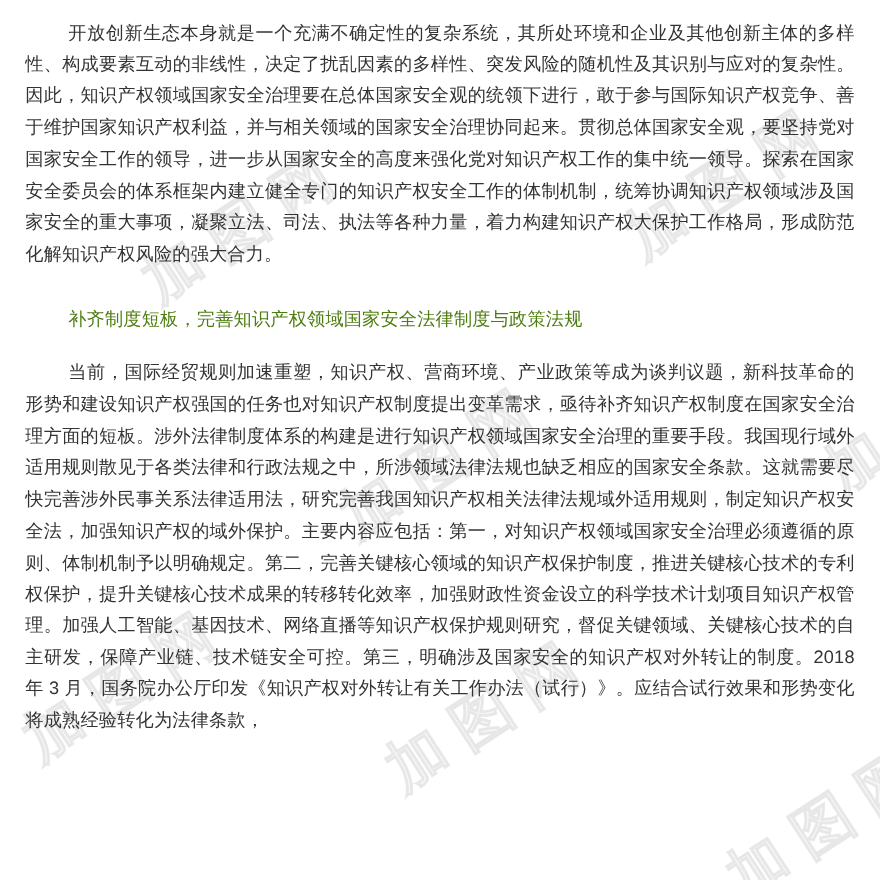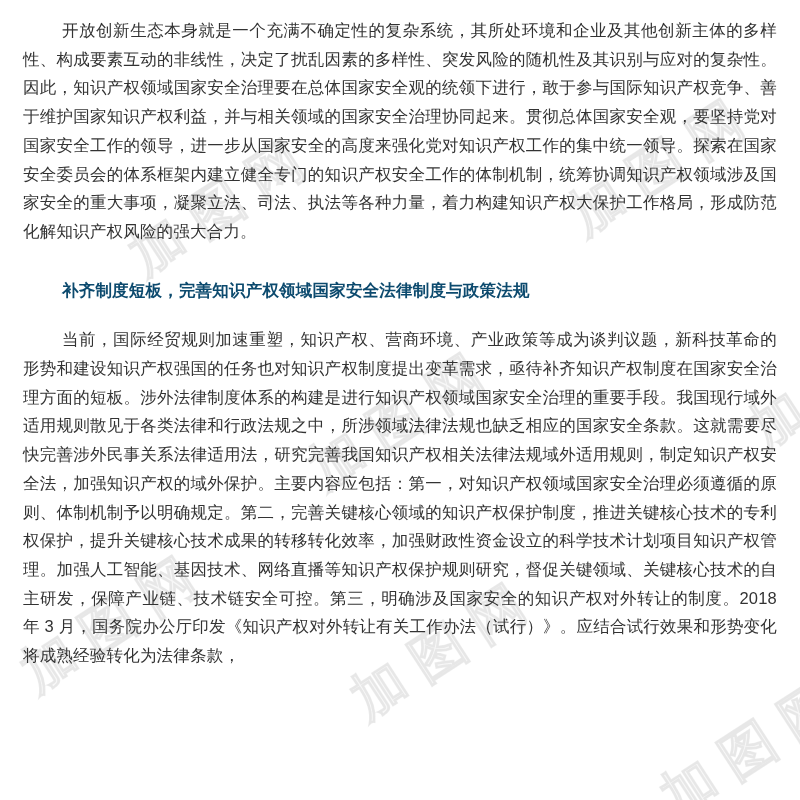--- a/index.html
+++ b/index.html
@@ -27,22 +27,22 @@
   }
   .content p {
     margin: 0 0 16px 0;
     text-indent: 39px;
   }
   .content h2.section-heading {
     margin: 30px 0 21px 0;
     text-indent: 39px;
     font-size: 16.5px;
     line-height: 28.7px;
-    font-weight: bold;
-    color: #0c4a6e;
+    font-weight: normal;
+    color: #4d7c0f;
   }
   
   .watermark-layer {
     position: absolute;
     inset: 0;
     z-index: 0;
     pointer-events: none;
     overflow: hidden;
   }
   .wm {

